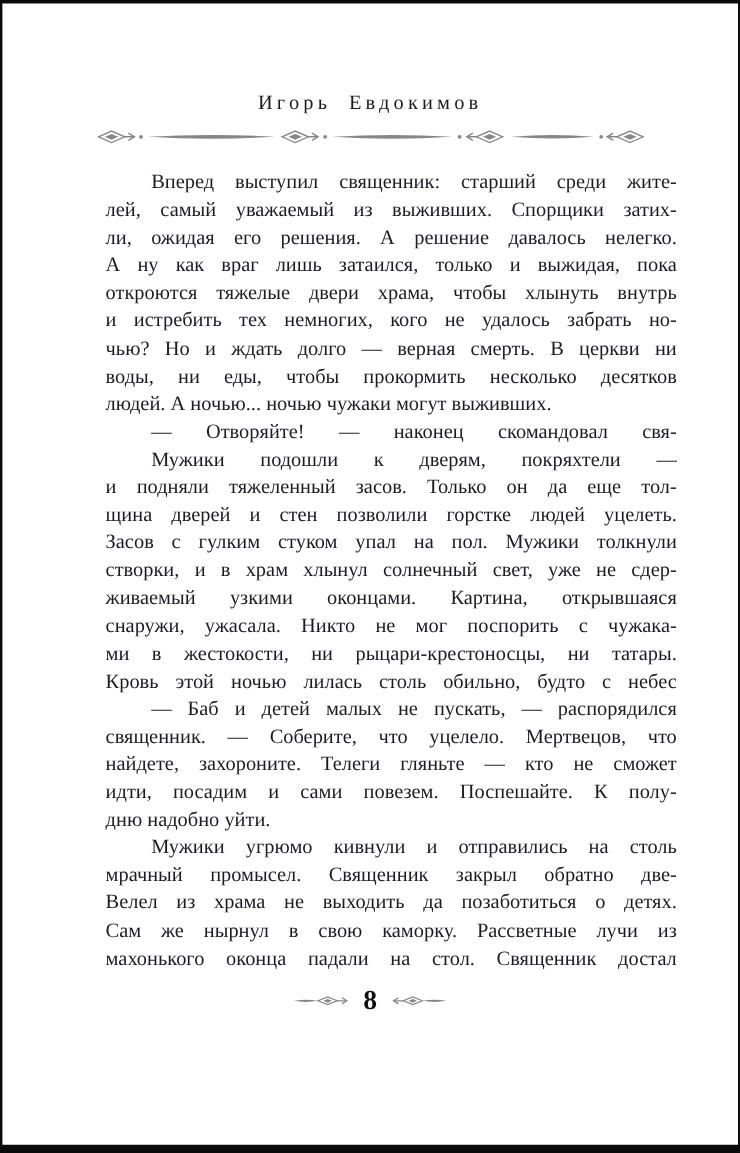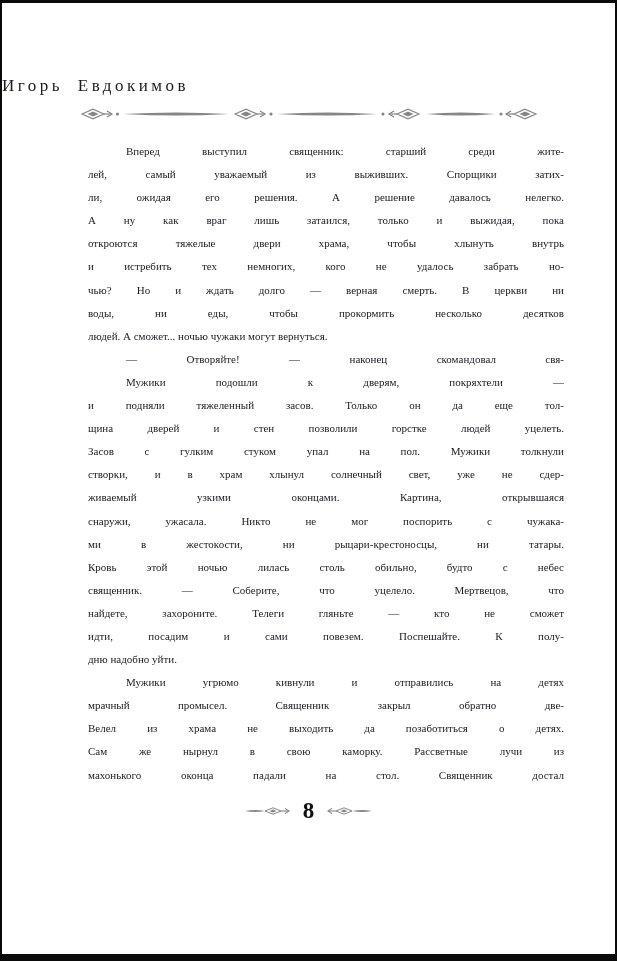--- a/index.html
+++ b/index.html
@@ -16,36 +16,36 @@
     background:var(--page);
     border-left:2px solid var(--frame);
     border-right:2px solid var(--frame);
     border-top:3px solid var(--frame);
     border-bottom:7px solid var(--frame);
     overflow:hidden;
     position:relative;
   }
   .running-header{
     margin-top:72px;
-    text-align:left;
+    text-align:center;
     font-size:17px;
     line-height:22px;
     letter-spacing:3.5px;
     word-spacing:7px;
     color:var(--text);
   }
   .divider-wrap{
     margin-top:9px;
     display:flex;
     justify-content:center;
   }
   .divider-wrap svg{display:block;}
   .body-text{
     margin:18px 51px 0 86px;
-    font-size:11px;
+    font-size:17px;
     line-height:23.1px;
     color:var(--text);
   }
   .line{
     text-align:justify;
     text-align-last:justify;
   }
   .line.first{text-indent:38px;}
   .line.last{text-align-last:left;}
   .footer{
@@ -113,36 +113,37 @@
 
   <div class="body-text">
       <div class="line first">Вперед выступил священник: старший среди жите-</div>
       <div class="line">лей, самый уважаемый из выживших. Спорщики затих-</div>
       <div class="line">ли, ожидая его решения. А решение давалось нелегко.</div>
       <div class="line">А ну как враг лишь затаился, только и выжидая, пока</div>
       <div class="line">откроются тяжелые двери храма, чтобы хлынуть внутрь</div>
       <div class="line">и истребить тех немногих, кого не удалось забрать но-</div>
       <div class="line">чью? Но и ждать долго — верная смерть. В церкви ни</div>
       <div class="line">воды, ни еды, чтобы прокормить несколько десятков</div>
-      <div class="line last">людей. А сможет... ночью чужаки могут вернуться.</div>
+      <div class="line last">людей. А ночью... ночью чужаки могут выживших.</div>
       <div class="line first">— Отворяйте! — наконец скомандовал свя-</div>
       <div class="line first">Мужики подошли к дверям, покряхтели —</div>
       <div class="line">и подняли тяжеленный засов. Только он да еще тол-</div>
       <div class="line">щина дверей и стен позволили горстке людей уцелеть.</div>
       <div class="line">Засов с гулким стуком упал на пол. Мужики толкнули</div>
       <div class="line">створки, и в храм хлынул солнечный свет, уже не сдер-</div>
       <div class="line">живаемый узкими оконцами. Картина, открывшаяся</div>
       <div class="line">снаружи, ужасала. Никто не мог поспорить с чужака-</div>
       <div class="line">ми в жестокости, ни рыцари-крестоносцы, ни татары.</div>
       <div class="line">Кровь этой ночью лилась столь обильно, будто с небес</div>
+      <div class="line first">— Баб и детей малых не пускать, — распорядился</div>
       <div class="line">священник. — Соберите, что уцелело. Мертвецов, что</div>
       <div class="line">найдете, захороните. Телеги гляньте — кто не сможет</div>
       <div class="line">идти, посадим и сами повезем. Поспешайте. К полу-</div>
       <div class="line last">дню надобно уйти.</div>
-      <div class="line first">Мужики угрюмо кивнули и отправились на детях</div>
+      <div class="line first">Мужики угрюмо кивнули и отправились на столь</div>
       <div class="line">мрачный промысел. Священник закрыл обратно две-</div>
       <div class="line">Велел из храма не выходить да позаботиться о детях.</div>
       <div class="line">Сам же нырнул в свою каморку. Рассветные лучи из</div>
       <div class="line">махонького оконца падали на стол. Священник достал</div>
     </div>
 
   <div class="footer">
     <span class="orn">
       <svg width="46" height="12" viewBox="0 0 46 12" fill="none">
         <g stroke="var(--ornament)" fill="var(--ornament)">

